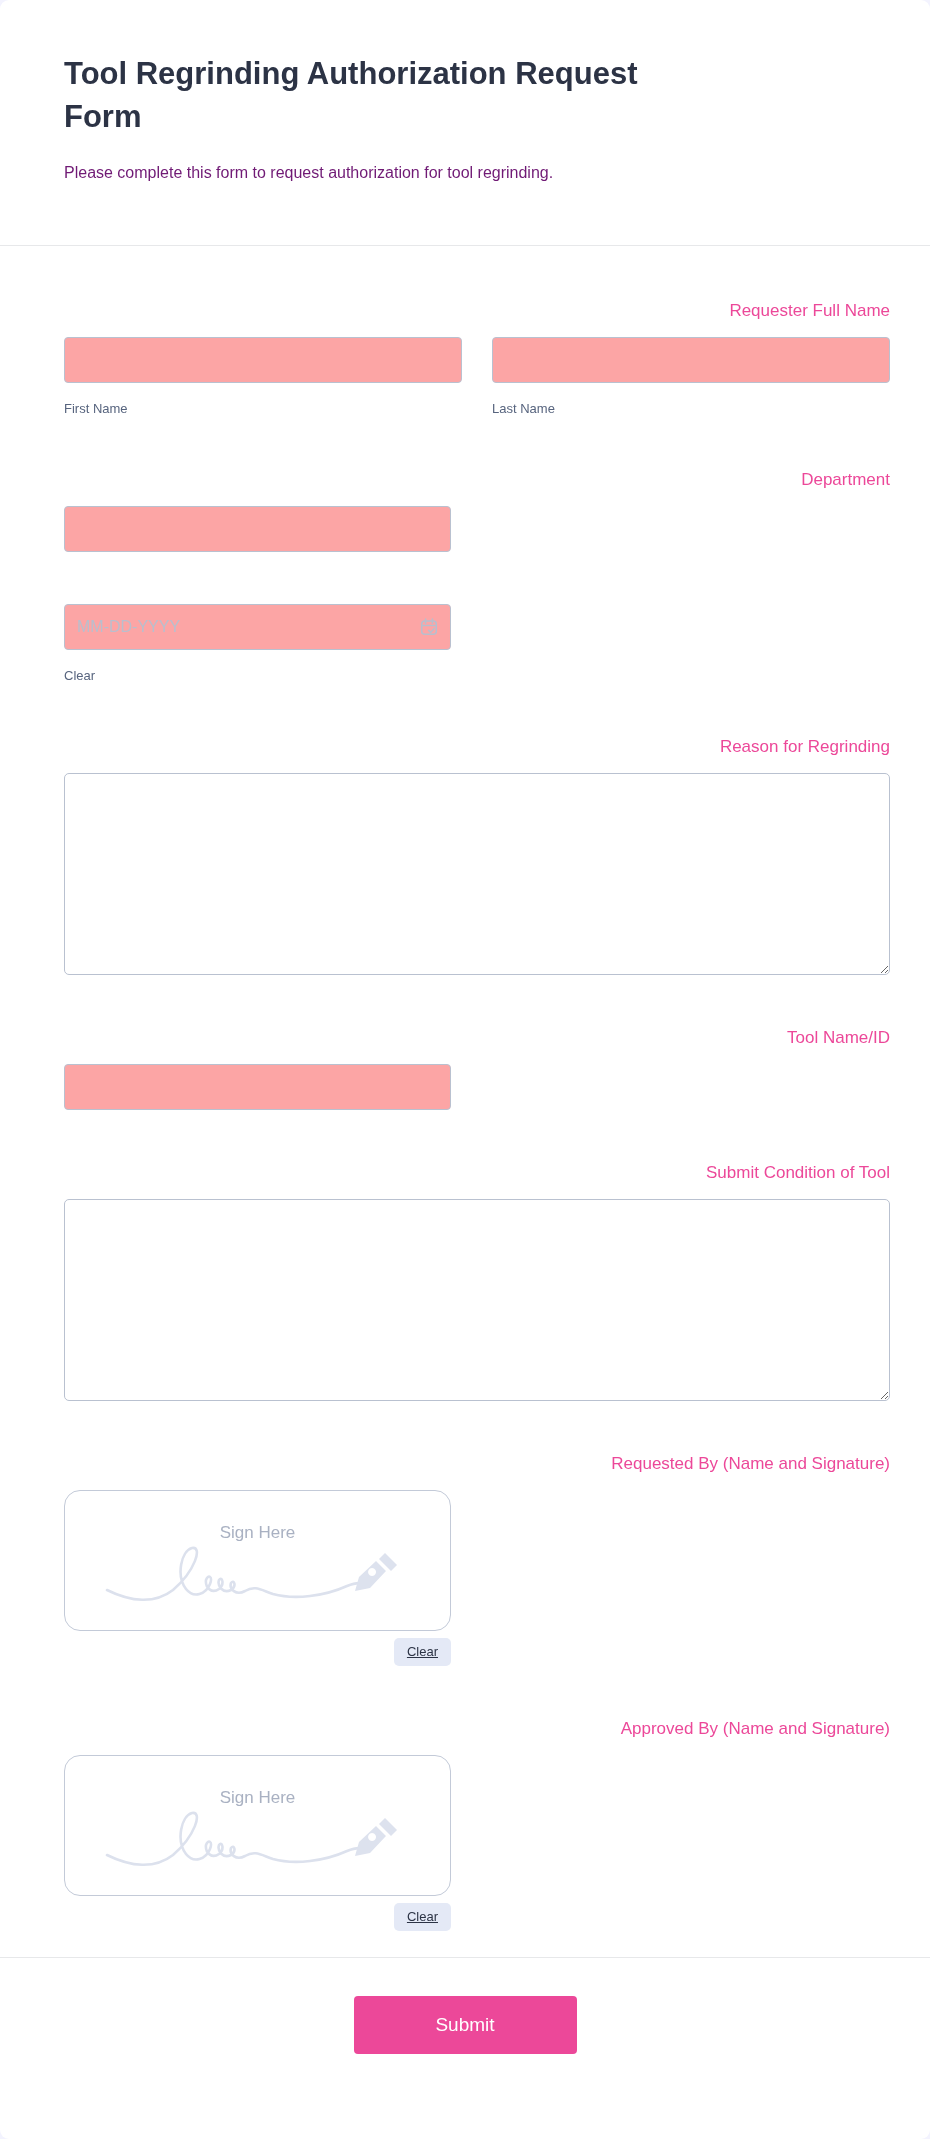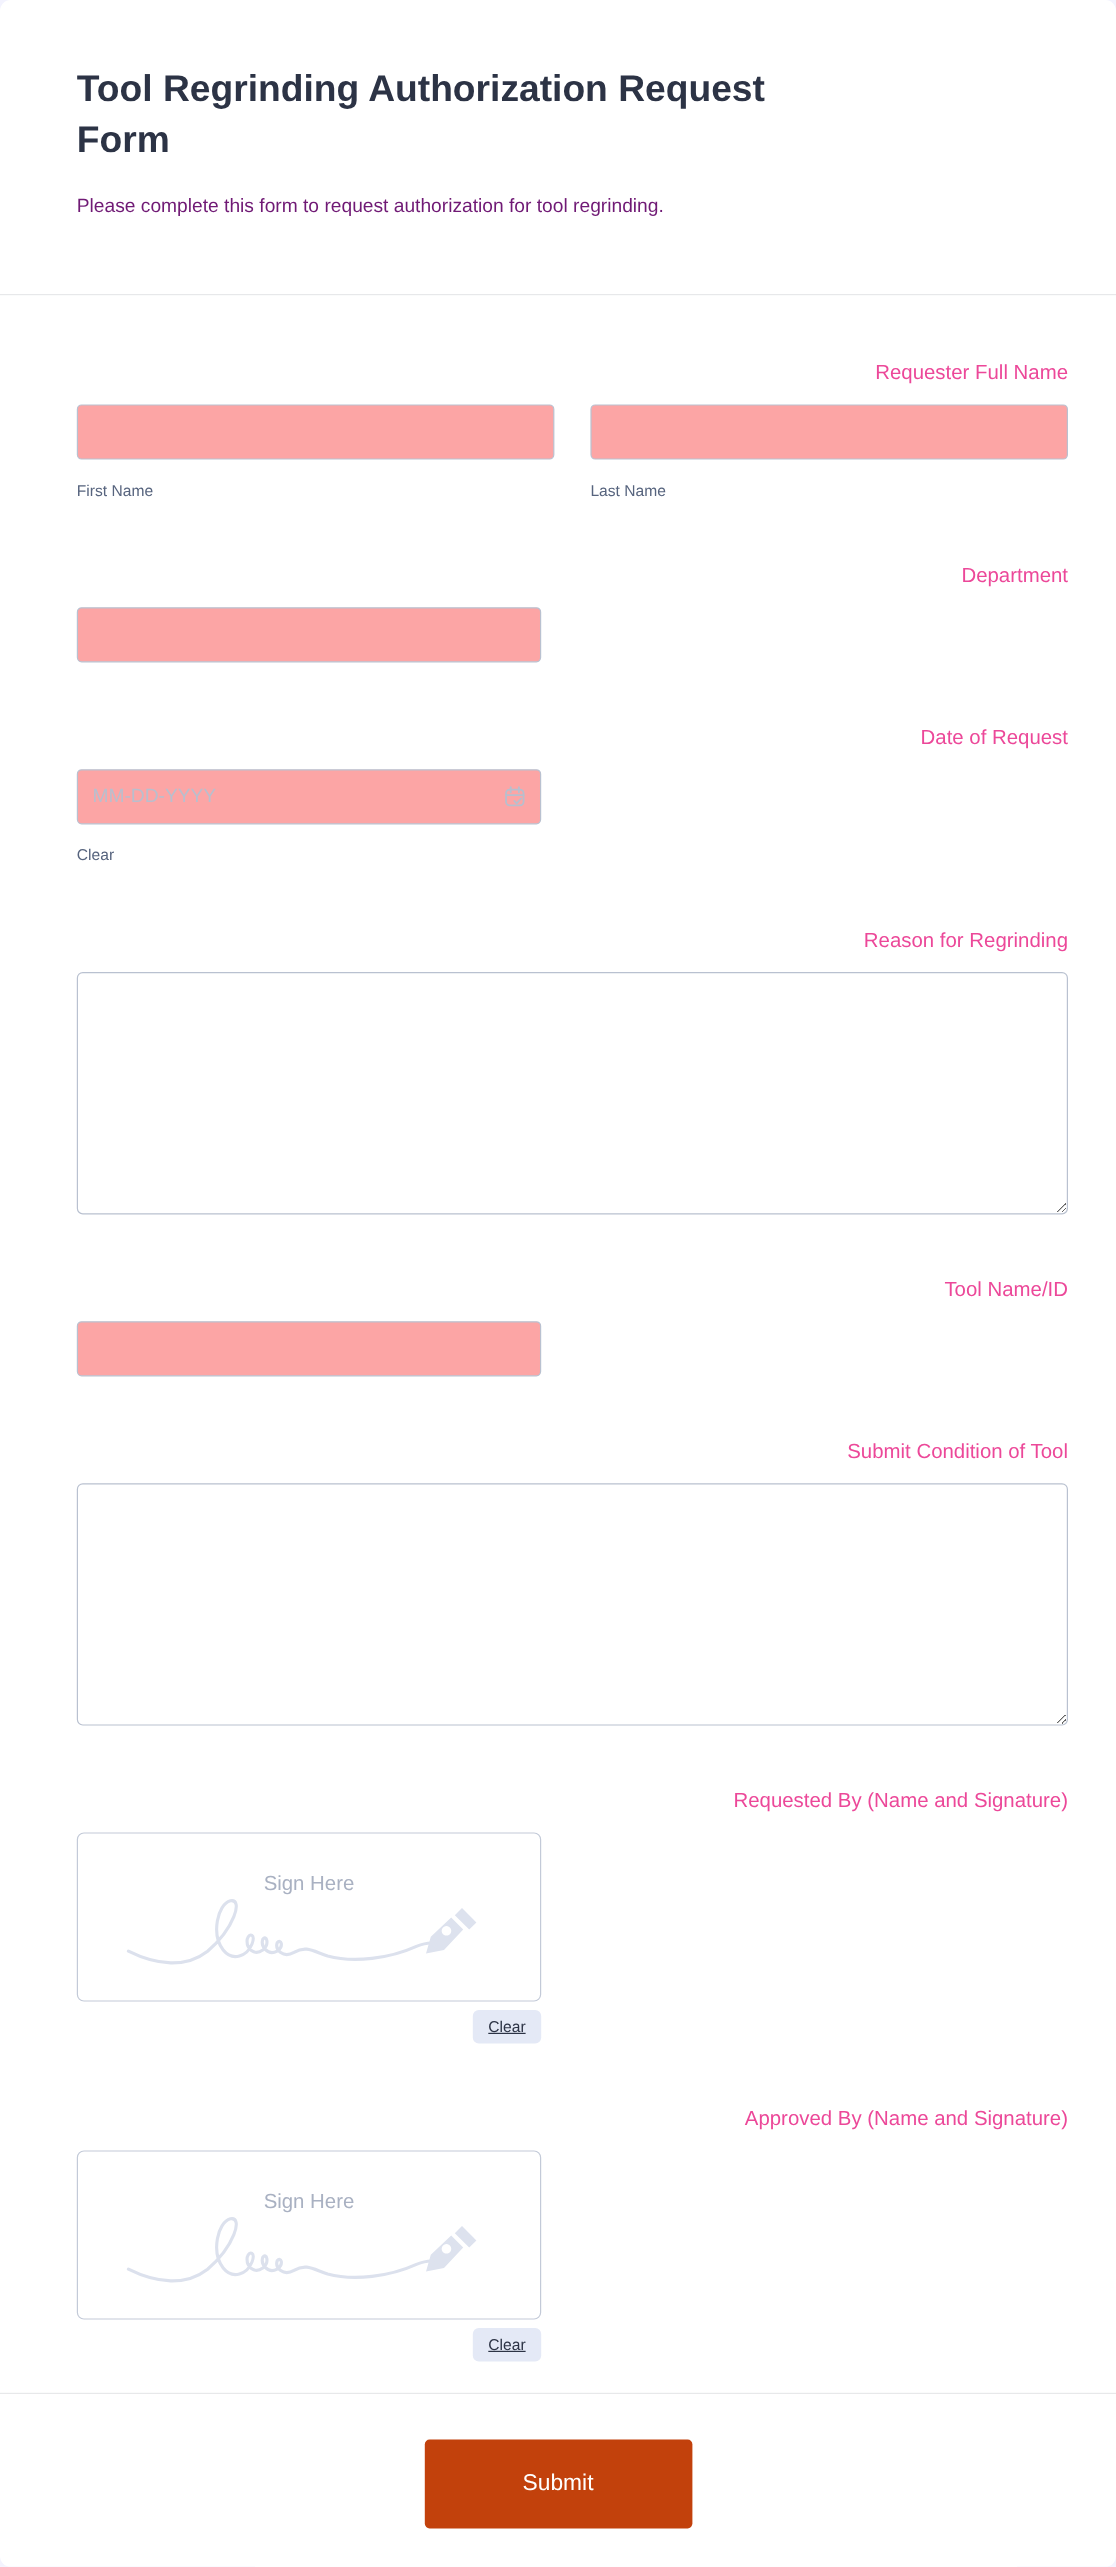--- a/index.html
+++ b/index.html
@@ -99,21 +99,21 @@
     color: #2c3345;
     padding: 10px 12px;
     outline: none;
     resize: both;
   }
   .sig-pad {
     position: relative;
     width: 387px;
     height: 141px;
     border: 1px solid #c3cad8;
-    border-radius: 6px;
+    border-radius: 16px;
     background: #ffffff;
     cursor: crosshair;
   }
   .sign-here {
     position: absolute;
     top: 32px;
     left: 0;
     width: 100%;
     text-align: center;
     font-size: 17px;
@@ -150,24 +150,24 @@
     cursor: pointer;
     text-decoration: underline;
   }
   .submit-row {
     margin-top: 38px;
     display: flex;
     justify-content: center;
   }
   .submit-btn {
     width: 223px;
-    height: 74px;
+    height: 58px;
     border: none;
     border-radius: 4px;
-    background: #c2410c;
+    background: #ec4899;
     color: #ffffff;
     font-family: inherit;
     font-size: 19px;
     font-weight: 500;
     cursor: pointer;
   }
 </style>
 </head>
 <body>
 
@@ -198,21 +198,20 @@
         </div>
       </div>
     </div>
 
     <div class="field">
       <label class="field-label">Department</label>
       <input class="text-input short" type="text" style="">
     </div>
 
     <div class="field">
-      <label class="field-label">Date of Request</label>
       <div class="date-wrap">
         <input class="text-input" type="text" placeholder="MM-DD-YYYY" style="">
         <button class="calendar-btn">
           <span>
             <svg width="20" height="20" viewBox="0 0 20 20" fill="none" stroke="#b7bfce" stroke-width="1.5" stroke-linecap="round" stroke-linejoin="round">
               <rect x="2.7" y="4" width="14.6" height="13.2" rx="3"></rect>
               <line x1="6.6" y1="2" x2="6.6" y2="6.2"></line>
               <line x1="13.4" y1="2" x2="13.4" y2="6.2"></line>
               <line x1="2.7" y1="8.6" x2="17.3" y2="8.6"></line>
               <path d="M9.6 13.4 L11.6 15.4 L15.2 11.4"></path>

